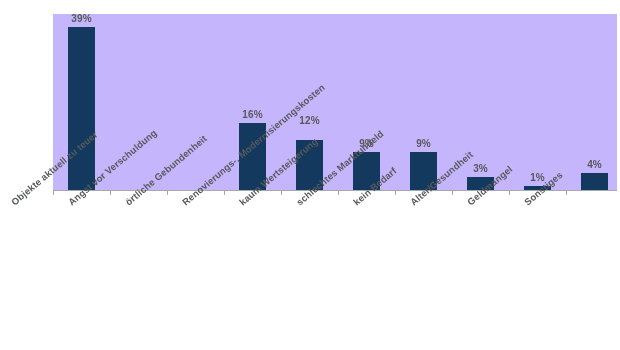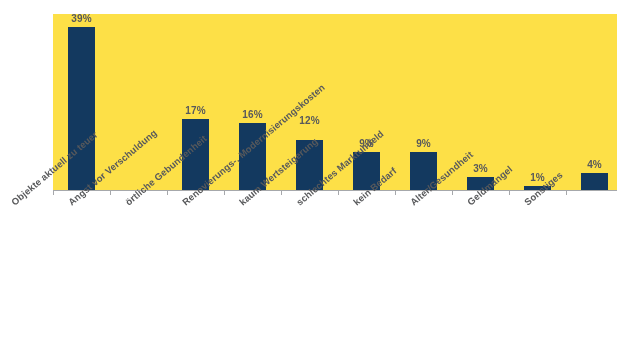--- a/index.html
+++ b/index.html
@@ -95,28 +95,24 @@
     white-space: nowrap;
     letter-spacing: 0.1px;
     pointer-events: auto;
   }
 </style>
 </head>
 <body>
 
 <div id="chart-root">
 
-  <div id="plot-area" style="background: #fde047;">
+  <div id="plot-area" style="background: #c4b5fd;">
       <div class="bar-slot" style="left: 0px;">
         <div class="bar" title="Objekte aktuell zu teuer: 39%" style="height: 163px; background: rgb(19, 57, 95);"></div>
         <div class="bar-value" style="bottom: 166px; color: rgb(88, 89, 91);">39%</div>
-      </div>
-      <div class="bar-slot" style="left: 114px;">
-        <div class="bar" title="örtliche Gebundenheit: 17%" style="height: 71px; background: rgb(19, 57, 95);"></div>
-        <div class="bar-value" style="bottom: 74px; color: rgb(88, 89, 91);">17%</div>
       </div>
       <div class="bar-slot" style="left: 171px;">
         <div class="bar" title="Renovierungs-, Modernisierungskosten: 16%" style="height: 67px; background: rgb(19, 57, 95);"></div>
         <div class="bar-value" style="bottom: 70px; color: rgb(88, 89, 91);">16%</div>
       </div>
       <div class="bar-slot" style="left: 228px;">
         <div class="bar" title="kaum Wertsteigerung: 12%" style="height: 50px; background: rgb(19, 57, 95);"></div>
         <div class="bar-value" style="bottom: 64px; color: rgb(88, 89, 91); margin-top: 36px;">12%</div>
       </div>
       <div class="bar-slot" style="left: 285px;">

